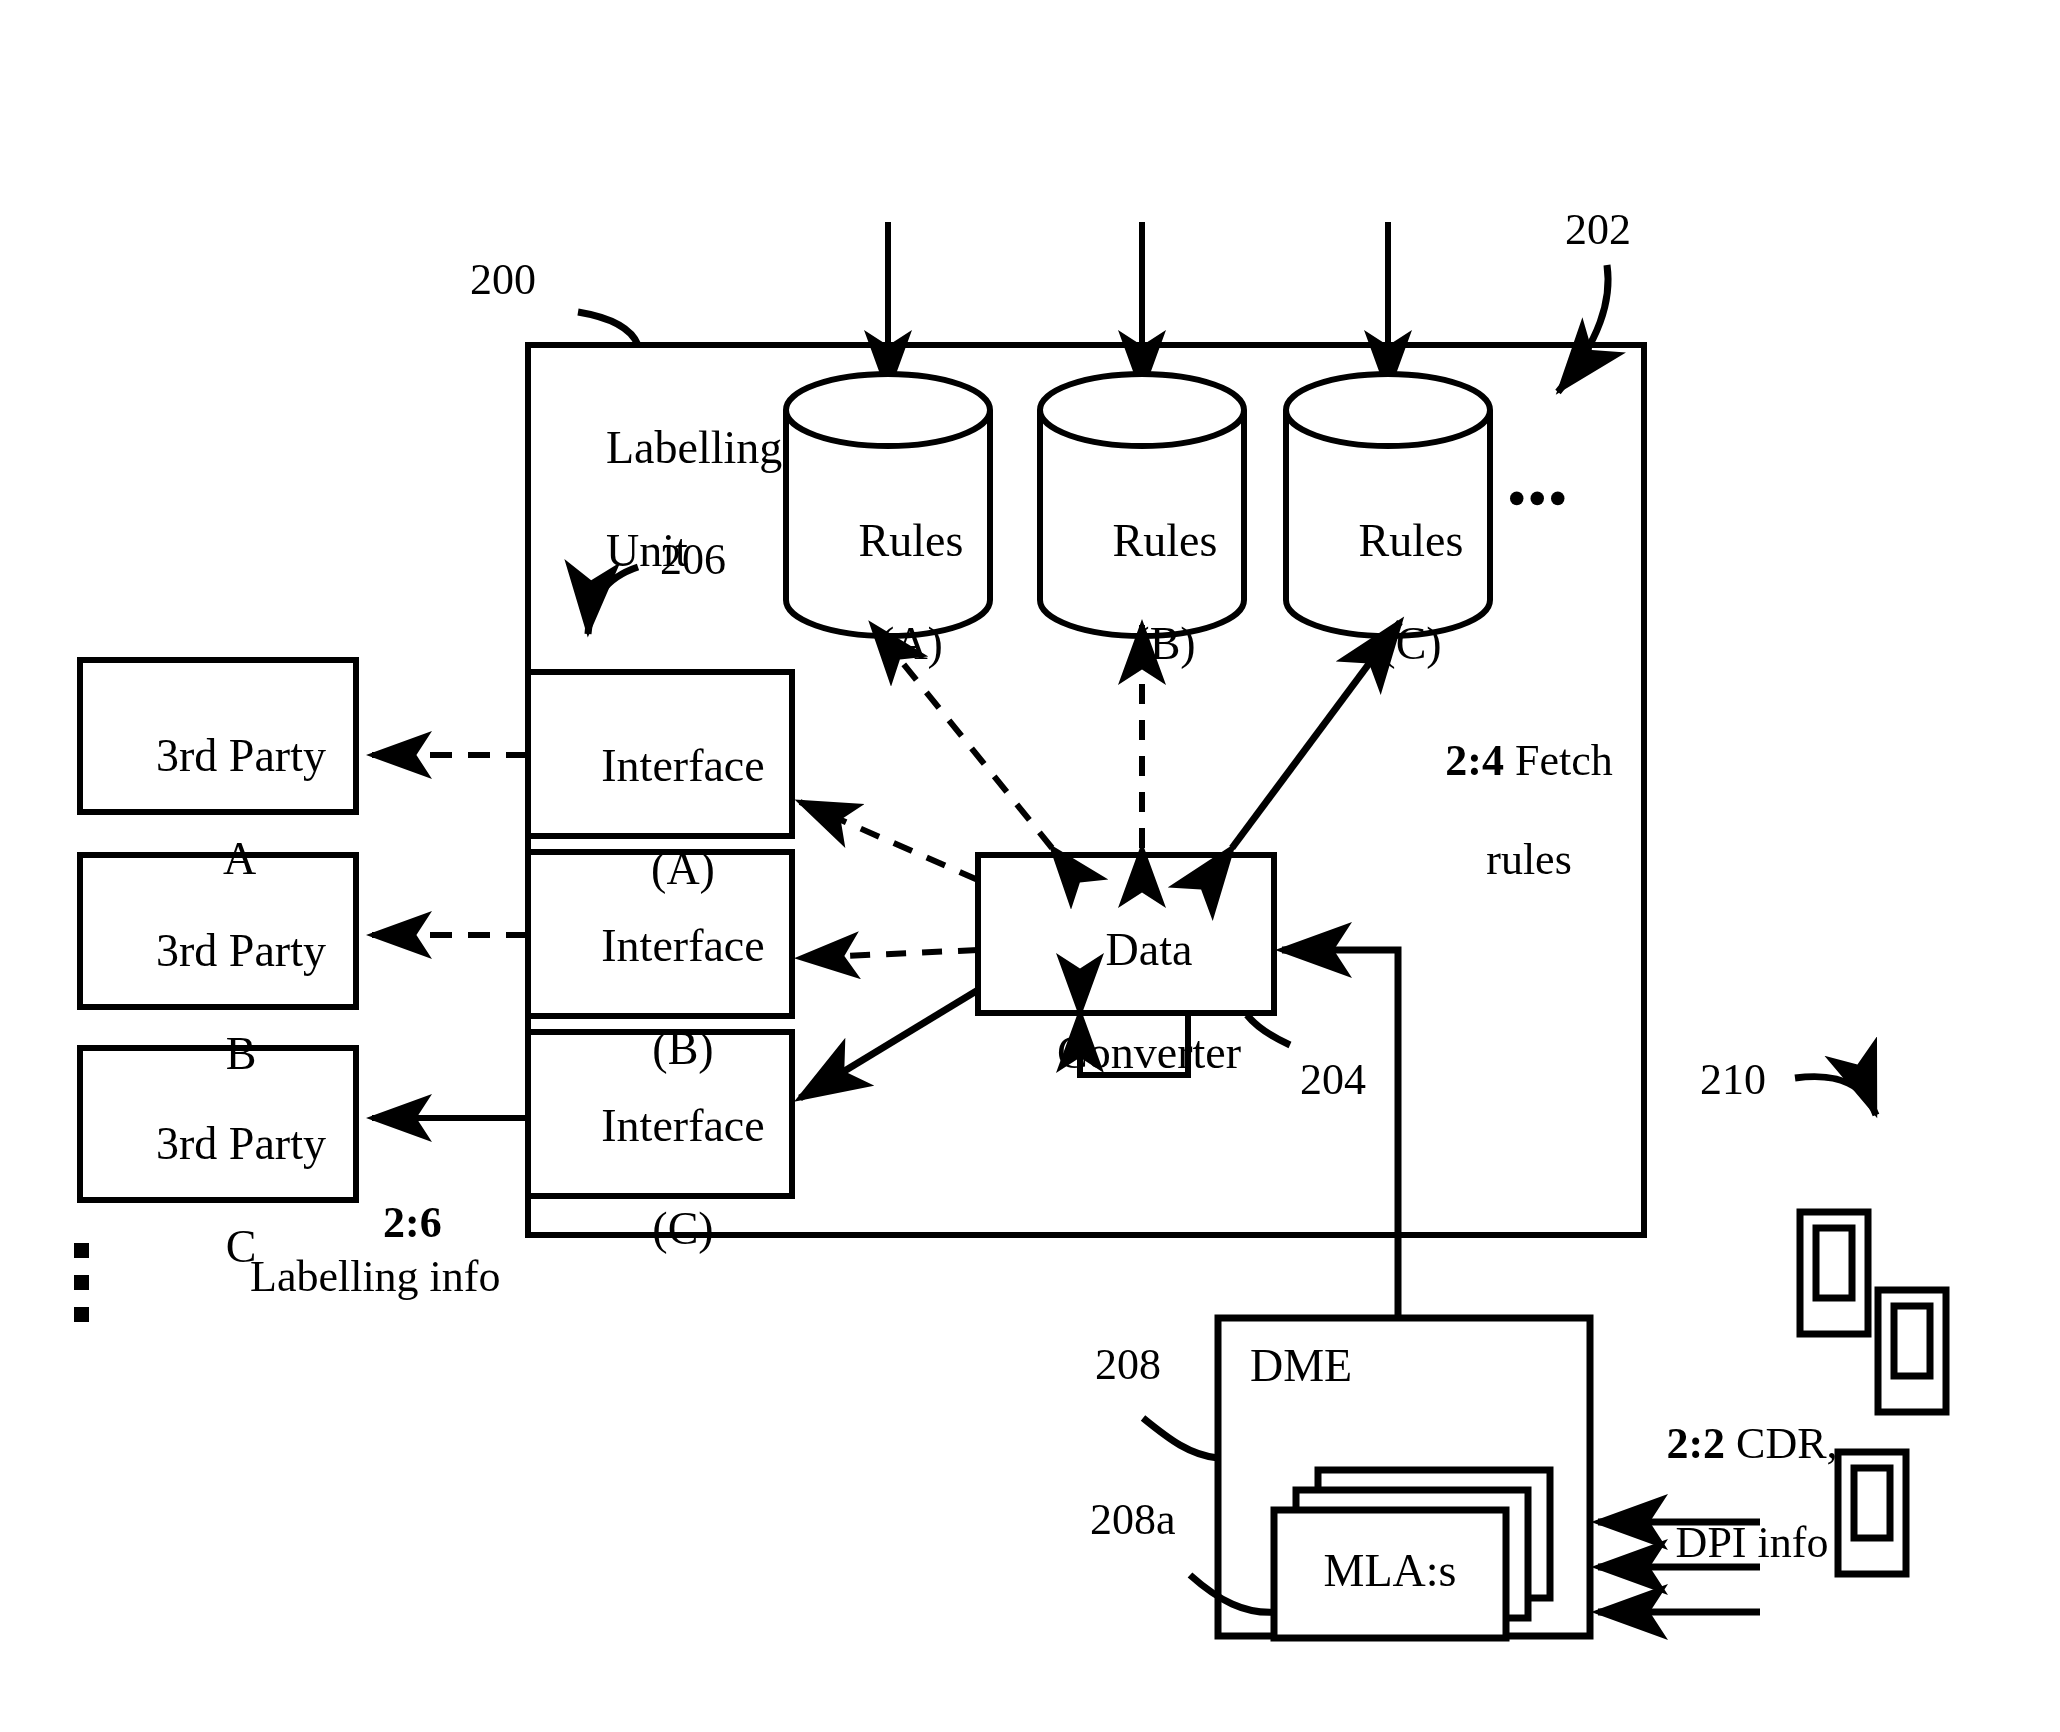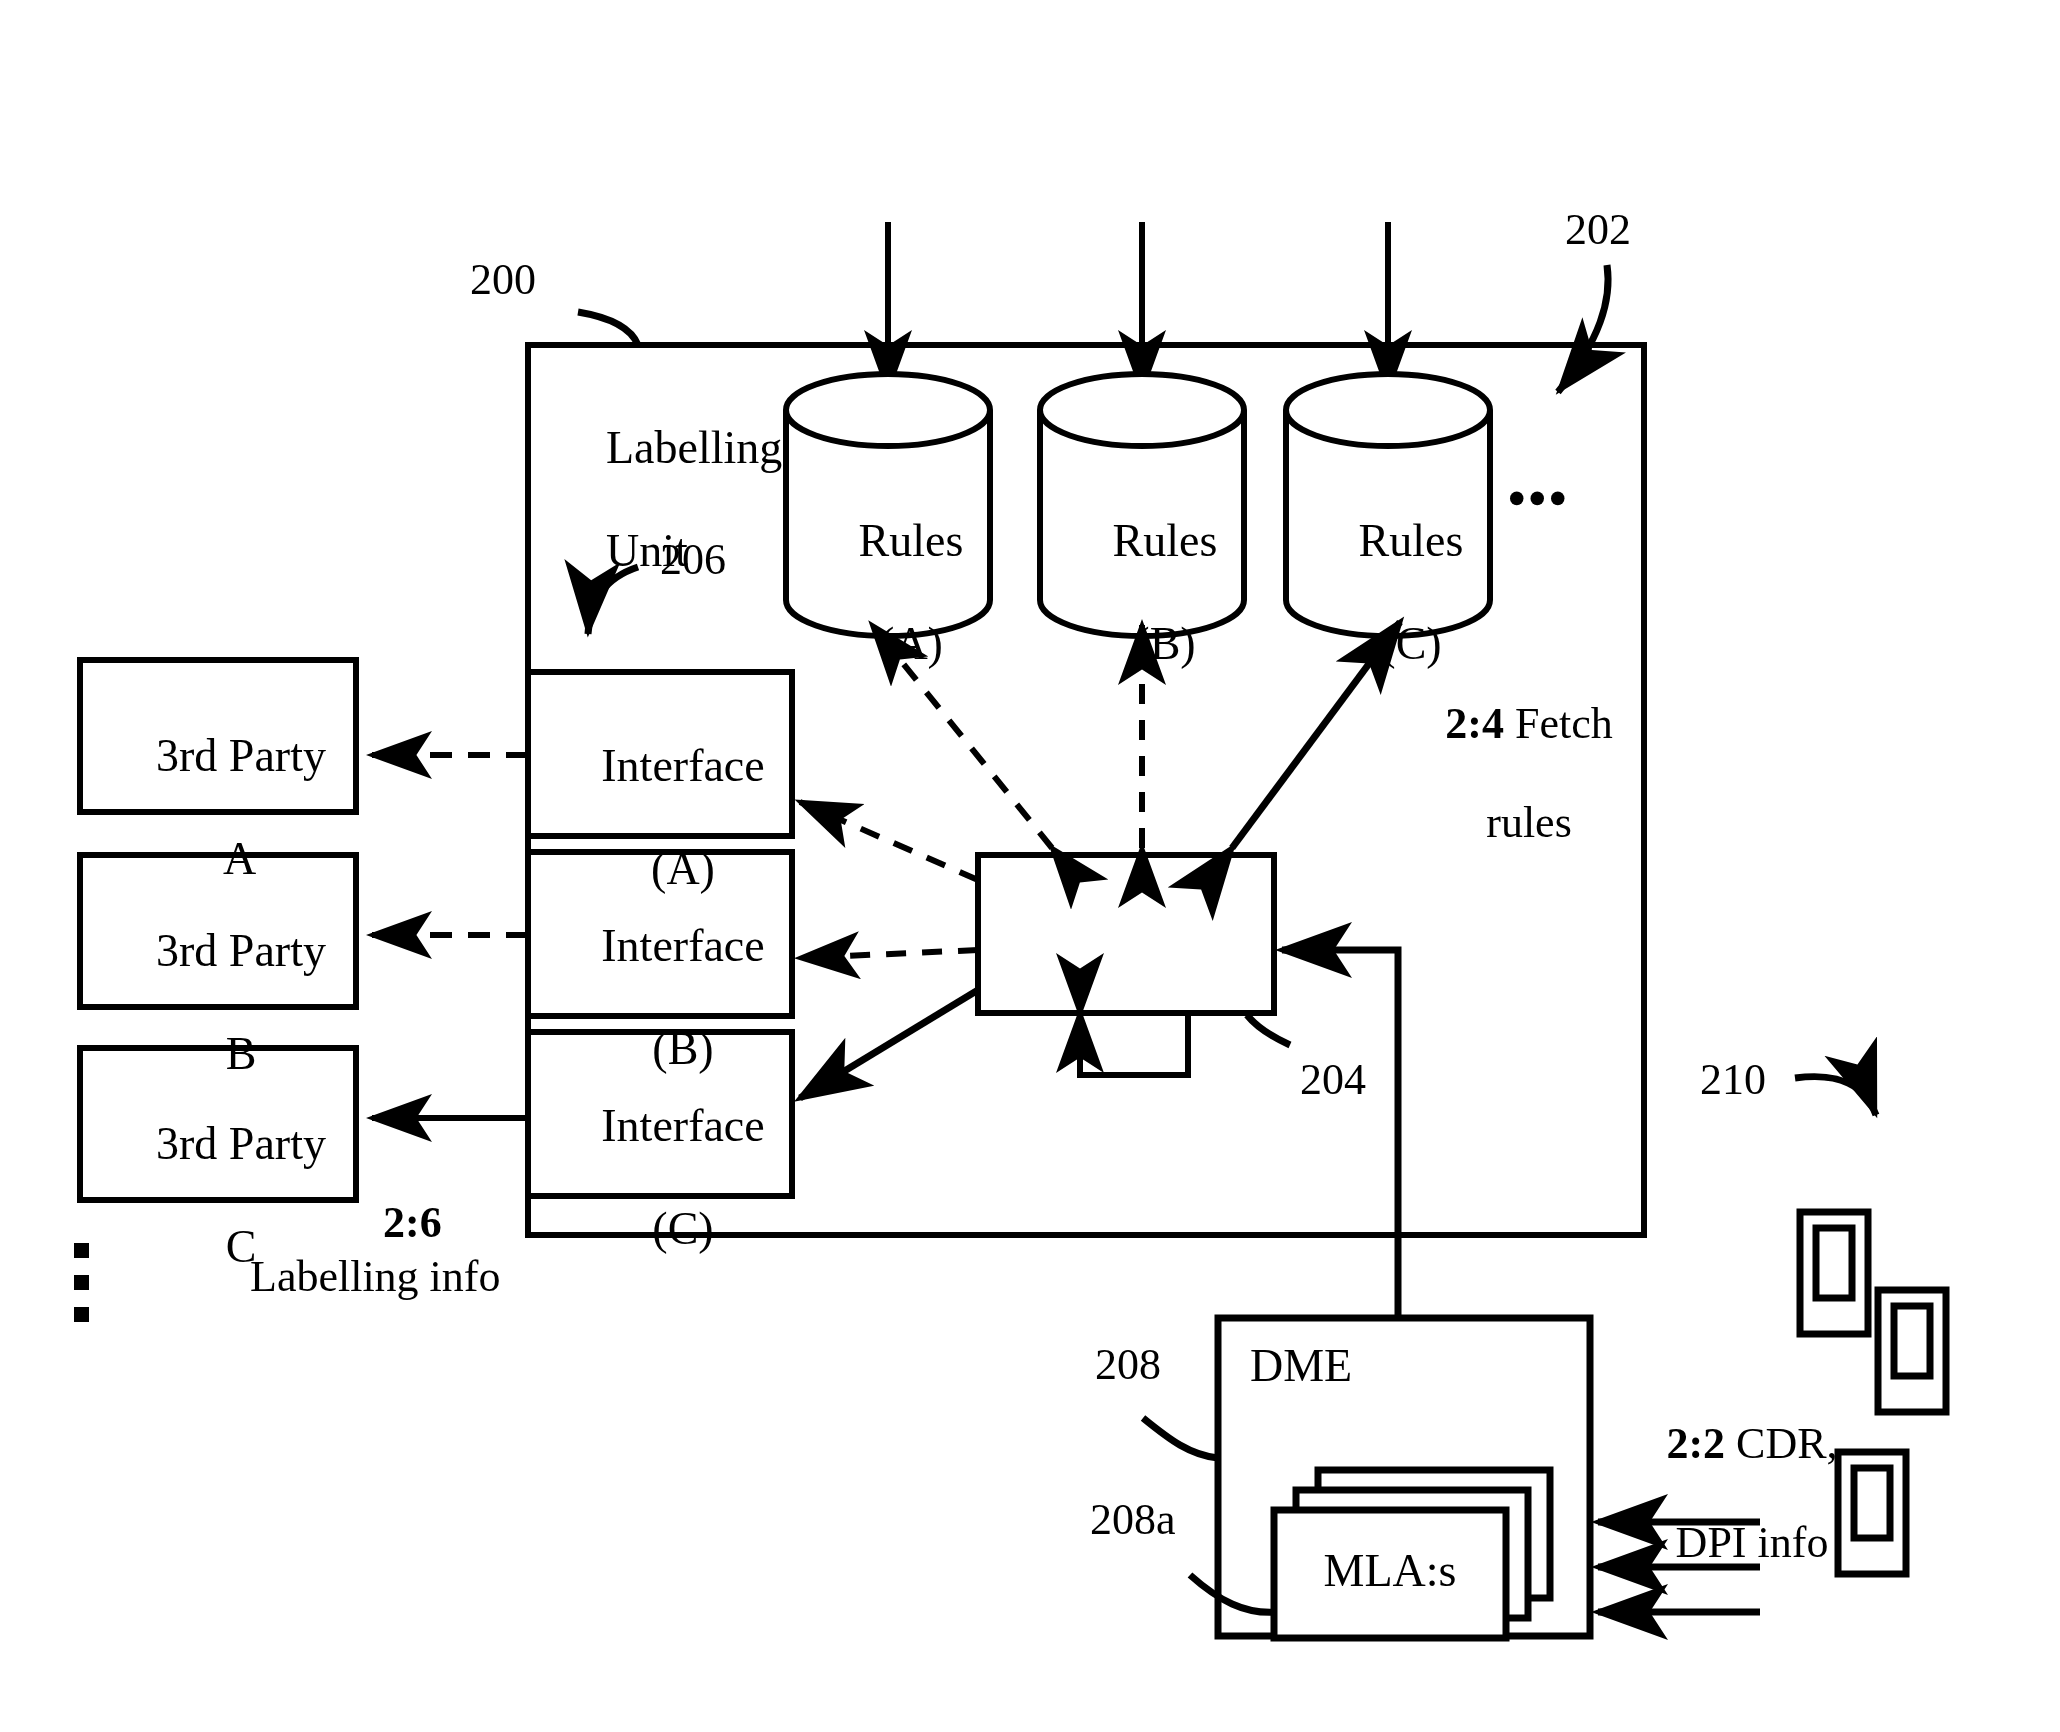--- a/index.html
+++ b/index.html
@@ -255,22 +255,26 @@
   </div>
   <div class="lbl boxtxt ctr" style="left:80px; top:873px; width:276px;">
     <span>3rd Party</span><br>
     <span>B</span>
   </div>
   <div class="lbl boxtxt ctr" style="left:80px; top:1066px; width:276px;">
     <span>3rd Party</span><br>
     <span>C</span>
   </div>
 
-
-  <div class="lbl steptxt ctr" style="left:1382px; top:650px; width:250px;">
+  <div class="lbl boxtxt ctr" style="left:978px; top:872px; width:296px;">
+    <span>Data</span><br>
+    <span>Converter</span>
+  </div>
+
+  <div class="lbl steptxt ctr" style="left:1382px; top:687px; width:250px;">
     <span class="b">2:4</span><span> </span><span>Fetch</span><br>
     <span>rules</span>
   </div>
 
 
   <div class="lbl ref" style="left:1300px; top:1055px;">204</div>
 
 
   <div class="lbl steptxt b" style="left:383px; top:1198px;">2:6</div>
   <div class="lbl steptxt" style="left:250px; top:1252px;">Labelling info</div>

